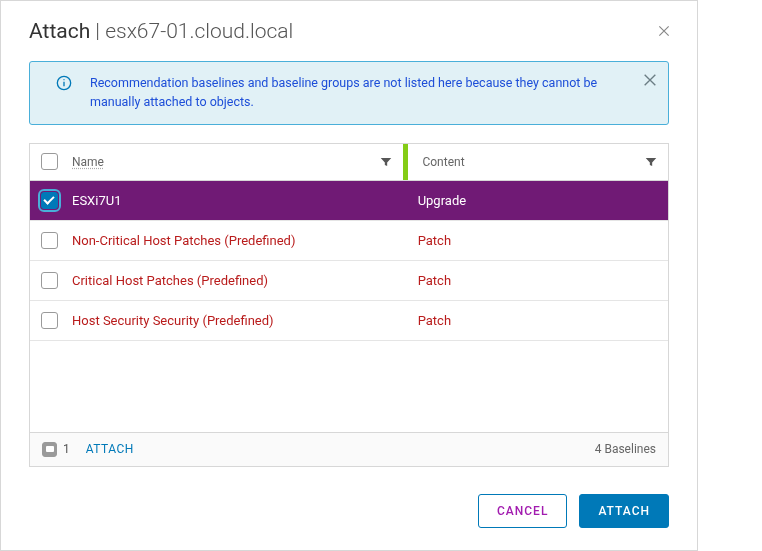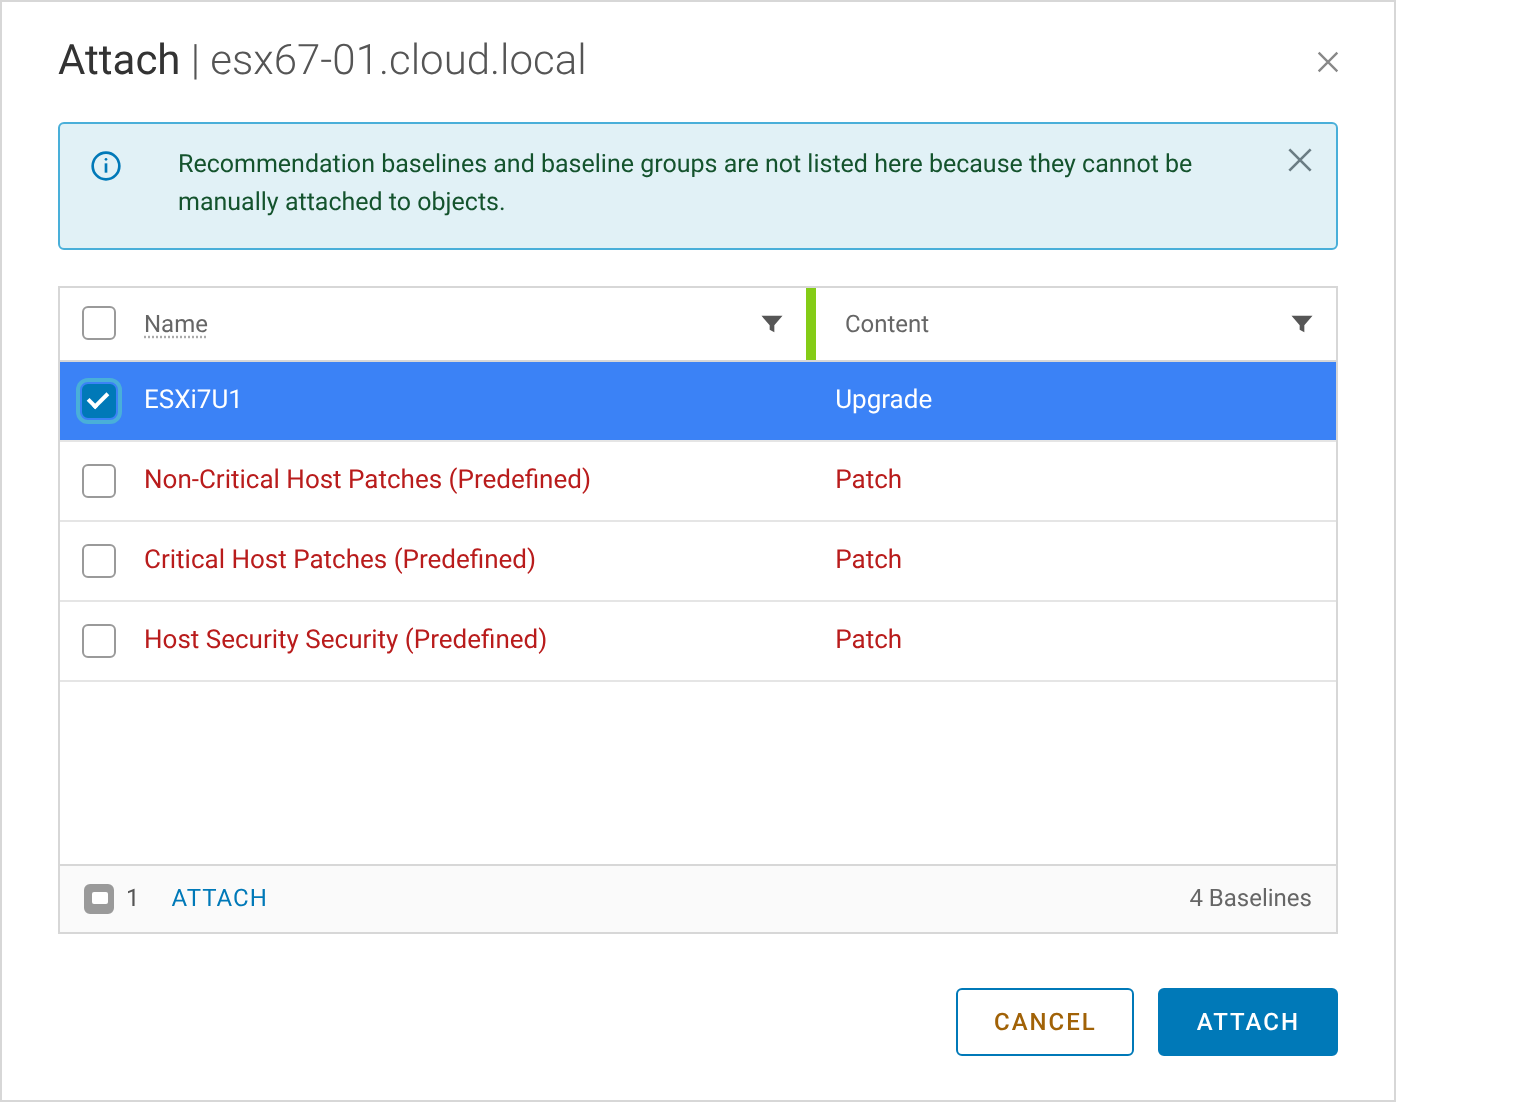--- a/index.html
+++ b/index.html
@@ -4,48 +4,48 @@
 <style>
   * { box-sizing: border-box; margin: 0; padding: 0; }
   body { font-family: -apple-system, BlinkMacSystemFont, "Segoe UI", Roboto, Arial, sans-serif; background: #fff; font-size: 13px; color: #333; }
   .dialog { width: 698px; height: 551px; border: 1px solid #d7d7d7; background: #fff; display: flex; flex-direction: column; }
   .dialog-header { display: flex; align-items: center; justify-content: space-between; padding: 18px 24px 14px 28px; }
   .dialog-header h1 { font-size: 21px; font-weight: 400; color: #333; }
   .dialog-header h1 .thin { font-weight: 300; color: #555; }
   .close-x { width: 18px; height: 18px; cursor: pointer; color: #888; display:flex; align-items:center; justify-content:center; }
   .close-x svg { width: 14px; height: 14px; }
   .body { padding: 4px 28px 0 28px; flex: 1; display: flex; flex-direction: column; }
-  .info-banner { border: 1px solid #49afd9; background: #e1f1f6; border-radius: 3px; padding: 12px 40px 12px 15px; display: flex; align-items: flex-start; gap: 28px; position: relative; font-size: 12.5px; color: #14532d; line-height: 1.5; }
+  .info-banner { border: 1px solid #49afd9; background: #e1f1f6; border-radius: 3px; padding: 12px 40px 12px 26px; display: flex; align-items: flex-start; gap: 18px; position: relative; font-size: 12.5px; color: #1d4ed8; line-height: 1.5; }
   .info-banner .info-icon { flex: 0 0 auto; width: 16px; height: 16px; margin-top: 1px; }
   .info-banner .dismiss { position: absolute; right: 10px; top: 10px; width: 16px; height: 16px; color: #6b7d84; cursor: pointer; display:flex; align-items:center; justify-content:center;}
   .table-wrap { border: 1px solid #d7d7d7; margin-top: 18px; display: flex; flex-direction: column; height: 324px; }
   .thead { display: flex; align-items: center; height: 37px; border-bottom: 1px solid #d7d7d7; background: #fff; }
   .col-check { flex: 0 0 38px; display: flex; align-items: center; justify-content: center; }
   .col-name { flex: 1 1 56%; display: flex; align-items: center; padding-left: 4px; gap: 27px; }
   .col-content { flex: 1 1 44%; display: flex; align-items: center; padding-left: 14px; border-left: 5px solid #84cc16; height: 100%; }
   .th-label { color: #666; font-size: 12px; text-decoration: underline dotted #aaa; text-underline-offset: 2px; }
   .th-label.nd { text-decoration: none; }
   .filter-icon { margin-left: auto; margin-right: 10px; color: #565656; width:14px; height:14px; }
   .tbody { flex: 1; overflow: auto; }
   .row { display: flex; align-items: center; height: 40px; border-bottom: 1px solid #e5e5e5; font-size: 13px; color: #b91c1c; }
-  .row.selected { background: #3b82f6; color: #fff; }
+  .row.selected { background: #701a75; color: #fff; }
   .row .col-content { border-left: none; }
   .cbox { width: 17px; height: 17px; border: 1px solid #9a9a9a; border-radius: 3px; background: #fff; display: inline-flex; align-items:center; justify-content:center; cursor:pointer; }
   .cbox.checked { background: #0079b8; border-color: #0079b8; position: relative; outline: 2px solid #49afd9; outline-offset: 1px;}
   .cbox.checked::after { content: ""; width: 8px; height: 4px; border: 2px solid #fff; border-top: none; border-right: none; transform: rotate(-45deg); position: relative; top:-1px;}
   .cbox.small { width:15px; height:15px; }
   .cbox.indet { background:#9a9a9a; border-color:#9a9a9a; }
   .cbox.indet::after { content:""; width:8px; height:6px; background:#fff; border-radius:1px;}
   .tfoot { height: 34px; border-top: 1px solid #d7d7d7; background: #fafafa; display: flex; align-items: center; padding: 0 12px; font-size: 12px; color: #666; }
   .tfoot .selcount { margin-left: 6px; margin-right: 16px; color:#555;}
   .tfoot .export { color: #0079b8; letter-spacing: 0.5px; cursor: pointer; font-size: 12px; }
   .tfoot .right { margin-left: auto; text-align: right; }
   .dialog-footer { padding: 16px 28px 22px 28px; display: flex; justify-content: flex-end; gap: 12px; }
   .btn { height: 34px; padding: 0 18px; border-radius: 3px; font-size: 12px; letter-spacing: 1px; cursor: pointer; display: inline-flex; align-items: center; justify-content: center; font-weight: 500; }
-  .btn-outline { border: 1px solid #0079b8; color: #a16207; background: #fff; }
+  .btn-outline { border: 1px solid #0079b8; color: #a21caf; background: #fff; }
   .btn-primary { border: 1px solid #0079b8; background: #0079b8; color: #fff; }
 </style>
 </head>
 <body>
 
 <div class="dialog">
   <div class="dialog-header">
     <h1>
       <span>Attach</span><span class="thin"> | </span><span class="thin">esx67-01.cloud.local</span>
     </h1>

